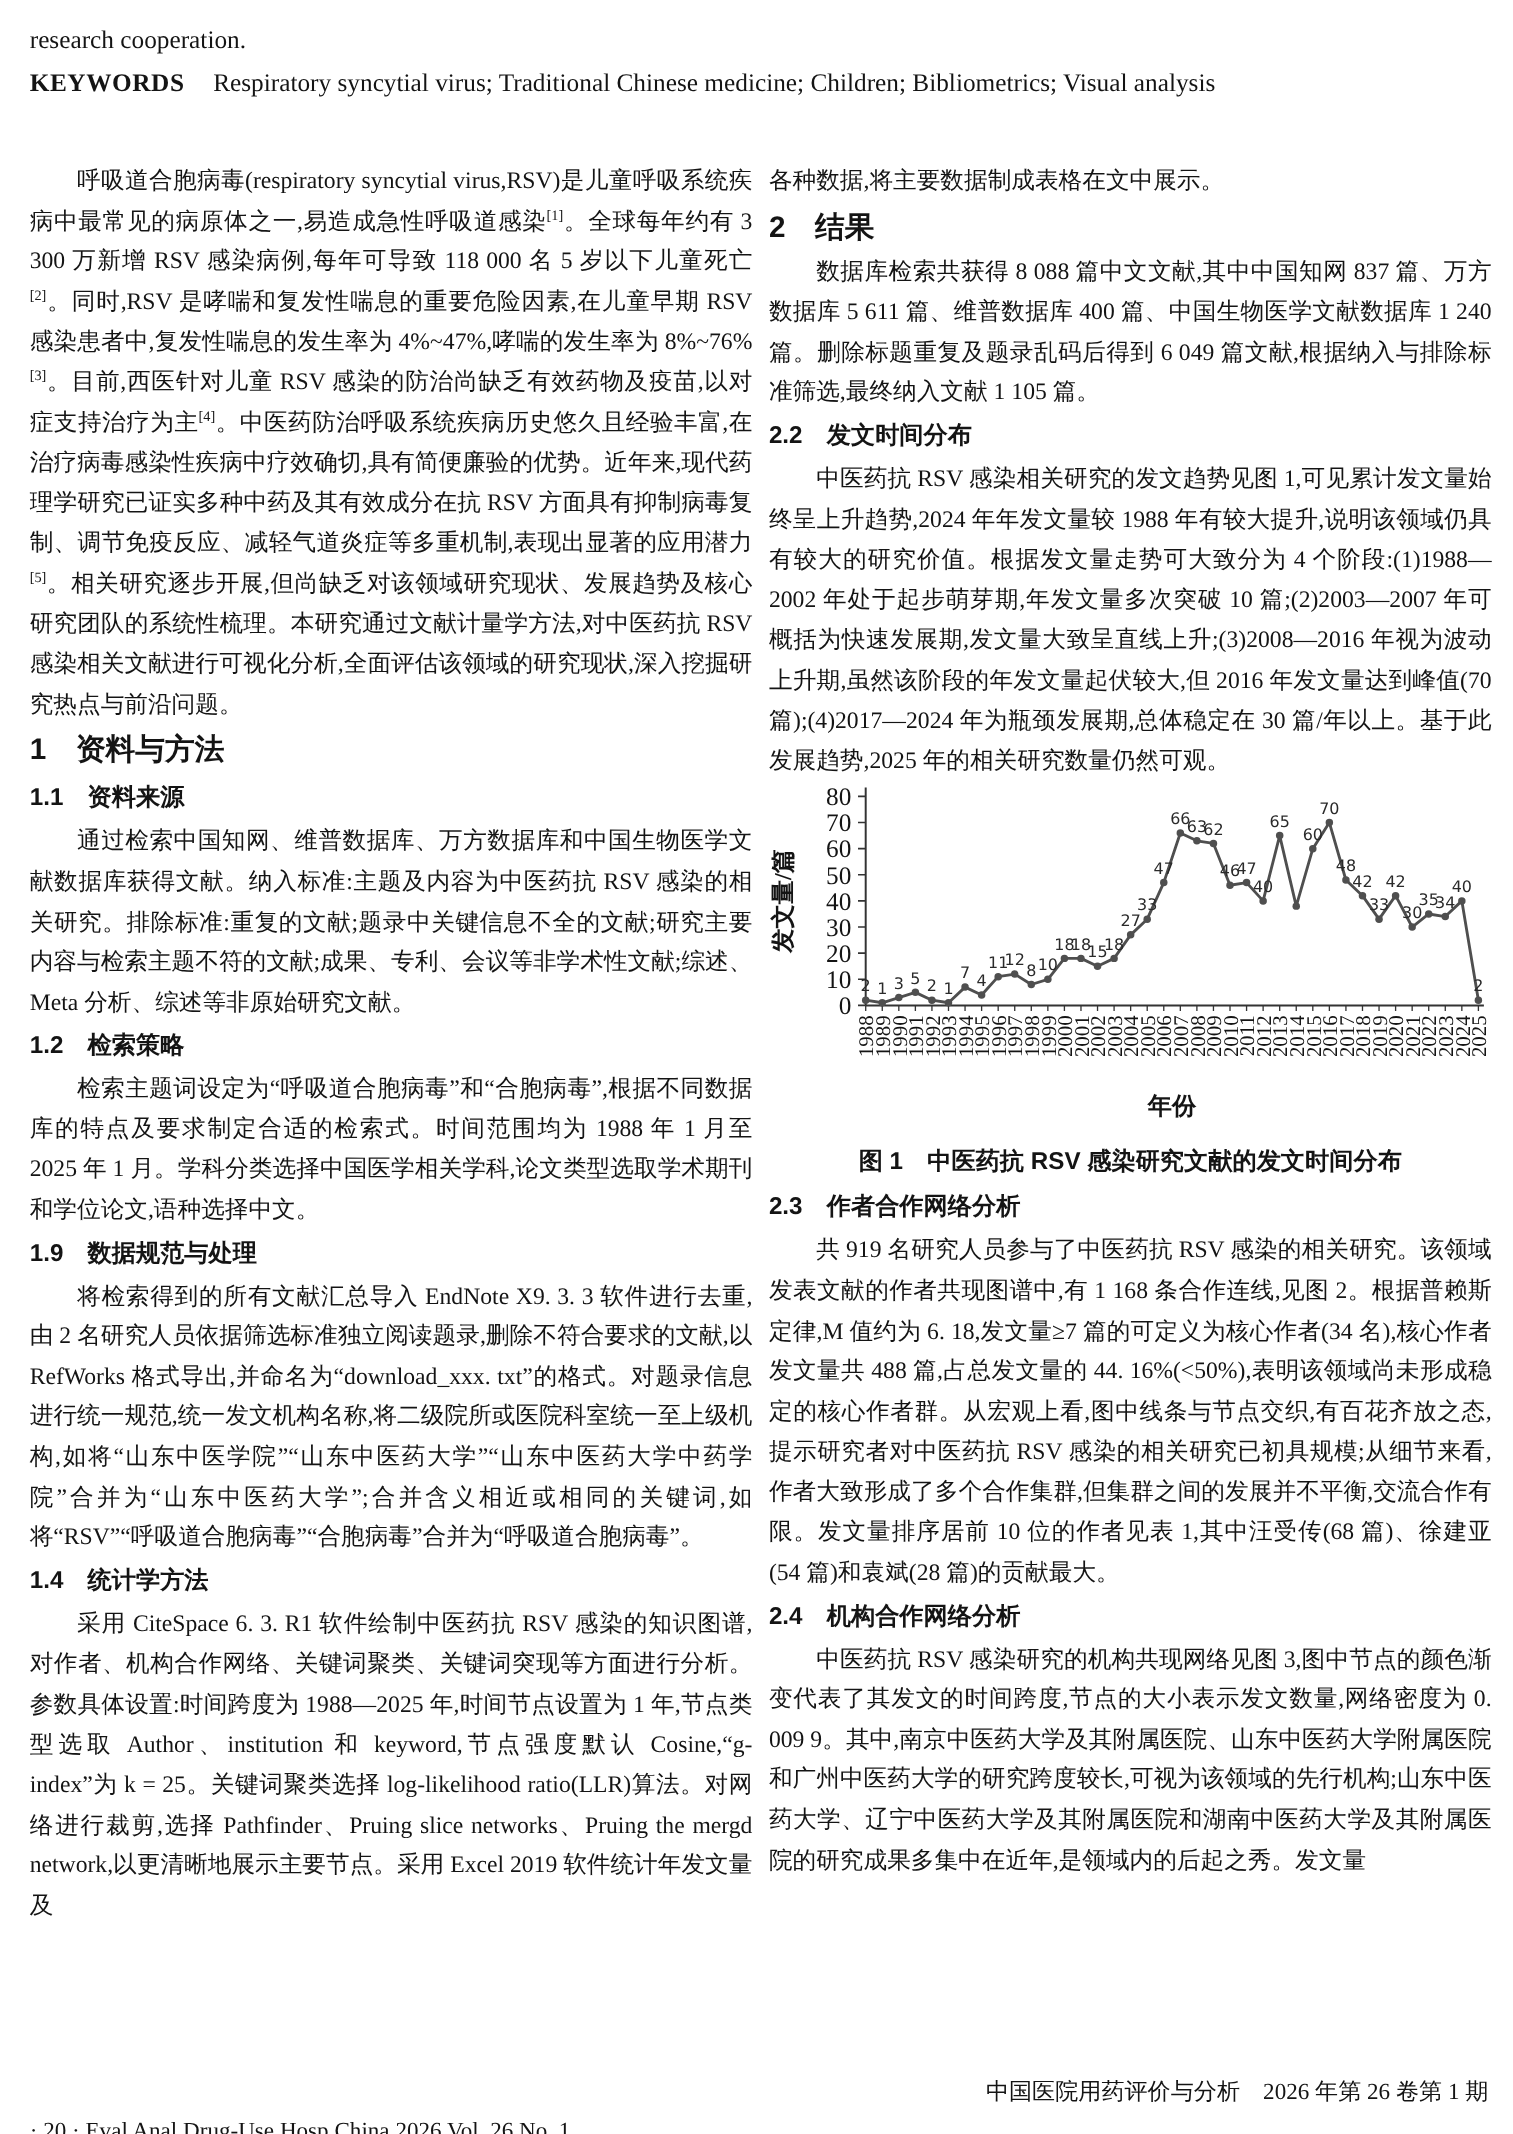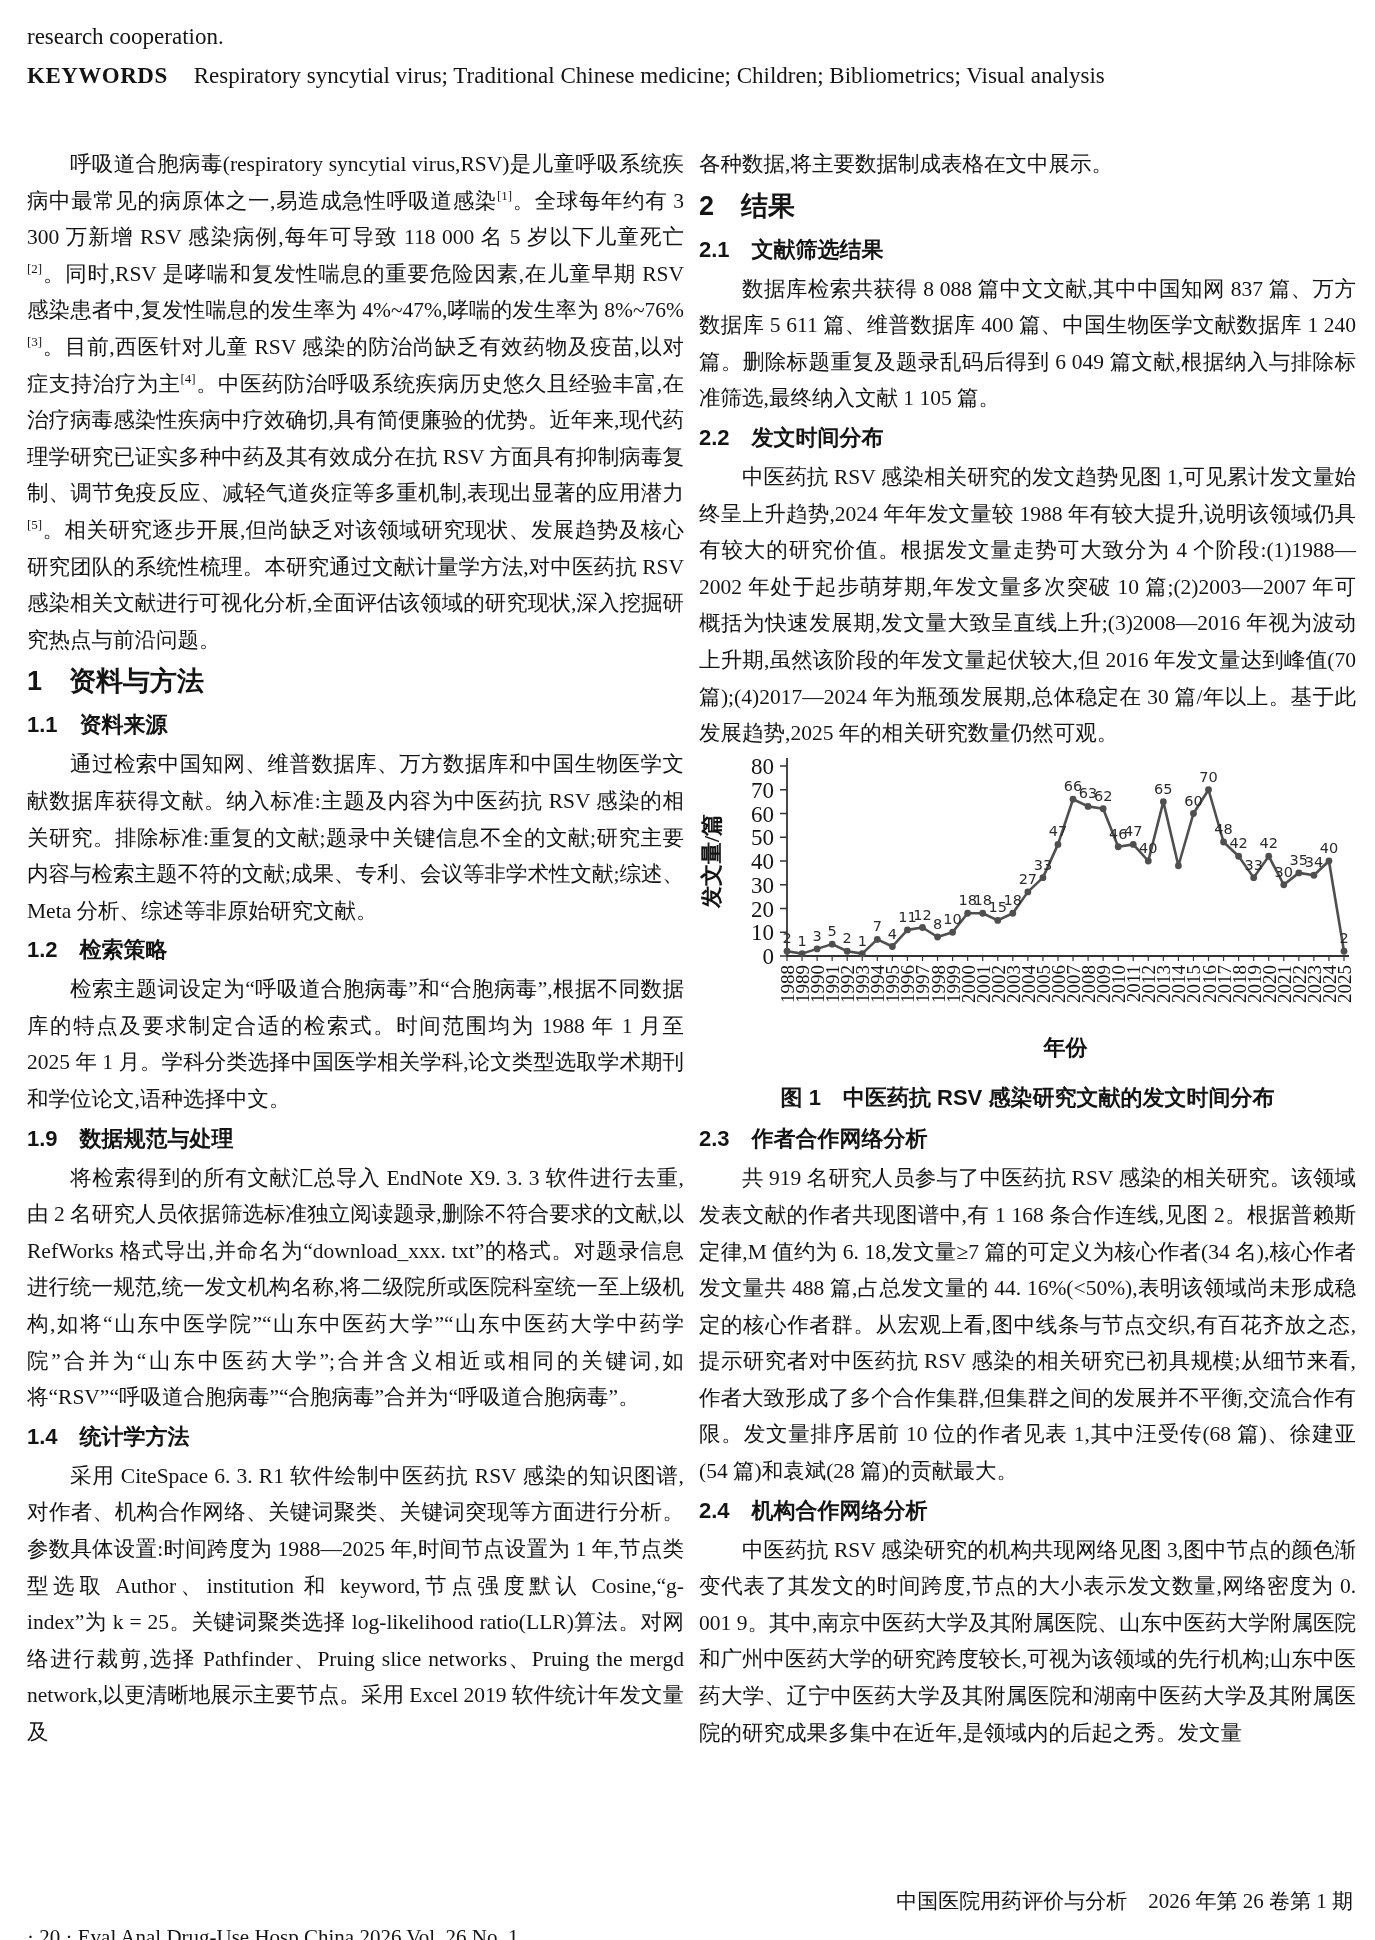--- a/index.html
+++ b/index.html
@@ -47,21 +47,20 @@
   <p>检索主题词设定为“呼吸道合胞病毒”和“合胞病毒”,根据不同数据库的特点及要求制定合适的检索式。时间范围均为 1988 年 1 月至 2025 年 1 月。学科分类选择中国医学相关学科,论文类型选取学术期刊和学位论文,语种选择中文。</p>
   <div class="h-minor">1.9　数据规范与处理</div>
   <p>将检索得到的所有文献汇总导入 EndNote X9. 3. 3 软件进行去重,由 2 名研究人员依据筛选标准独立阅读题录,删除不符合要求的文献,以 RefWorks 格式导出,并命名为“download_xxx. txt”的格式。对题录信息进行统一规范,统一发文机构名称,将二级院所或医院科室统一至上级机构,如将“山东中医学院”“山东中医药大学”“山东中医药大学中药学院”合并为“山东中医药大学”;合并含义相近或相同的关键词,如将“RSV”“呼吸道合胞病毒”“合胞病毒”合并为“呼吸道合胞病毒”。</p>
   <div class="h-minor">1.4　统计学方法</div>
   <p>采用 CiteSpace 6. 3. R1 软件绘制中医药抗 RSV 感染的知识图谱,对作者、机构合作网络、关键词聚类、关键词突现等方面进行分析。参数具体设置:时间跨度为 1988—2025 年,时间节点设置为 1 年,节点类型选取 Author、institution 和 keyword,节点强度默认 Cosine,“g-index”为 k = 25。关键词聚类选择 log-likelihood ratio(LLR)算法。对网络进行裁剪,选择 Pathfinder、Pruing slice networks、Pruing the mergd network,以更清晰地展示主要节点。采用 Excel 2019 软件统计年发文量及</p>
 </div>
 
 <div id="rightcol" class="col">
   <p class="cont">各种数据,将主要数据制成表格在文中展示。</p>
   <div class="h-major">2　结果</div>
-  <div class="h-minor">2.1　文献筛选结果</div>
   <p>数据库检索共获得 8 088 篇中文文献,其中中国知网 837 篇、万方数据库 5 611 篇、维普数据库 400 篇、中国生物医学文献数据库 1 240 篇。删除标题重复及题录乱码后得到 6 049 篇文献,根据纳入与排除标准筛选,最终纳入文献 1 105 篇。</p>
   <div class="h-minor">2.2　发文时间分布</div>
   <p>中医药抗 RSV 感染相关研究的发文趋势见图 1,可见累计发文量始终呈上升趋势,2024 年年发文量较 1988 年有较大提升,说明该领域仍具有较大的研究价值。根据发文量走势可大致分为 4 个阶段:(1)1988—2002 年处于起步萌芽期,年发文量多次突破 10 篇;(2)2003—2007 年可概括为快速发展期,发文量大致呈直线上升;(3)2008—2016 年视为波动上升期,虽然该阶段的年发文量起伏较大,但 2016 年发文量达到峰值(70 篇);(4)2017—2024 年为瓶颈发展期,总体稳定在 30 篇/年以上。基于此发展趋势,2025 年的相关研究数量仍然可观。</p>
   <div class="figwrap">
     <svg id="fig1-svg" width="657" height="315" viewBox="0 0 657 315" xmlns="http://www.w3.org/2000/svg">
         <g>
           <line x1="88" y1="6" x2="88" y2="204" stroke="#333333" stroke-width="1.8"></line>
           <line x1="88" y1="204" x2="650" y2="204" stroke="#333333" stroke-width="1.8"></line>
         </g>
         <g>
@@ -241,19 +240,19 @@
           <text x="645" y="191.25" text-anchor="middle" font-size="14.5" font-family="&quot;DejaVu Sans&quot;,&quot;Liberation Sans&quot;,sans-serif" fill="#2a2a2a">2</text>
         </g>
         <text x="20" y="109" text-anchor="middle" font-size="22" font-weight="bold" font-family="&quot;Liberation Serif&quot;,&quot;DejaVu Serif&quot;,serif" fill="#141414" transform="rotate(-90 20 109)">发文量/篇</text>
         <text x="366.5" y="303" text-anchor="middle" font-size="22" font-weight="bold" font-family="&quot;Liberation Serif&quot;,&quot;DejaVu Serif&quot;,serif" fill="#141414">年份</text>
       </svg>
     <div class="figcaption">图 1　中医药抗 RSV 感染研究文献的发文时间分布</div>
   </div>
   <div class="h-minor">2.3　作者合作网络分析</div>
   <p>共 919 名研究人员参与了中医药抗 RSV 感染的相关研究。该领域发表文献的作者共现图谱中,有 1 168 条合作连线,见图 2。根据普赖斯定律,M 值约为 6. 18,发文量≥7 篇的可定义为核心作者(34 名),核心作者发文量共 488 篇,占总发文量的 44. 16%(&lt;50%),表明该领域尚未形成稳定的核心作者群。从宏观上看,图中线条与节点交织,有百花齐放之态,提示研究者对中医药抗 RSV 感染的相关研究已初具规模;从细节来看,作者大致形成了多个合作集群,但集群之间的发展并不平衡,交流合作有限。发文量排序居前 10 位的作者见表 1,其中汪受传(68 篇)、徐建亚(54 篇)和袁斌(28 篇)的贡献最大。</p>
   <div class="h-minor">2.4　机构合作网络分析</div>
-  <p>中医药抗 RSV 感染研究的机构共现网络见图 3,图中节点的颜色渐变代表了其发文的时间跨度,节点的大小表示发文数量,网络密度为 0. 001 9。其中,南京中医药大学及其附属医院、山东中医药大学附属医院和广州中医药大学的研究跨度较长,可视为该领域的先行机构;山东中医药大学、辽宁中医药大学及其附属医院和湖南中医药大学及其附属医院的研究成果多集中在近年,是领域内的后起之秀。发文量</p>
+  <p>中医药抗 RSV 感染研究的机构共现网络见图 3,图中节点的颜色渐变代表了其发文的时间跨度,节点的大小表示发文数量,网络密度为 0. 009 9。其中,南京中医药大学及其附属医院、山东中医药大学附属医院和广州中医药大学的研究跨度较长,可视为该领域的先行机构;山东中医药大学、辽宁中医药大学及其附属医院和湖南中医药大学及其附属医院的研究成果多集中在近年,是领域内的后起之秀。发文量</p>
 </div>
 
 <div class="footer">
   <span class="fl">· 20 ·  Eval Anal Drug-Use Hosp China 2026 Vol. 26 No. 1</span>
   <span class="fr">中国医院用药评价与分析　2026 年第 26 卷第 1 期</span>
 </div>
 
 </body></html>

